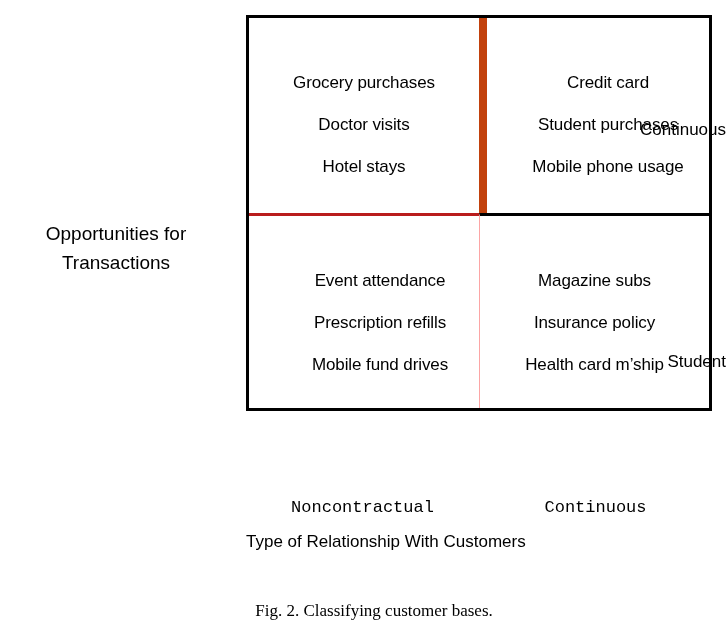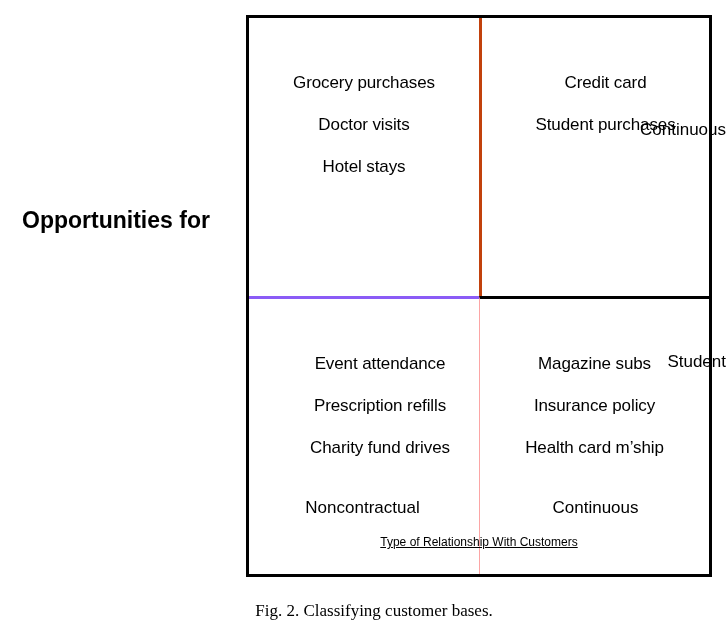--- a/index.html
+++ b/index.html
@@ -23,38 +23,38 @@
     left: 0; top: 0;
     width: 726px; height: 642px;
   }
 
   
   .matrix {
     position: absolute;
     left: 246px;
     top: 15px;
     width: 466px;
-    height: 562px;
+    height: 396px;
     box-sizing: border-box;
     border: 3px solid #000000;
     display: grid;
     grid-template-columns: 1fr 1fr;
     grid-template-rows: 1fr 1fr;
   }
   .cell {
     position: relative;
     box-sizing: border-box;
     display: flex;
     flex-direction: column;
     align-items: center;
     justify-content: flex-start;
     padding-top: 44px;
   }
-  .cell-r0c1 { border-left: 3px solid #c2410c; padding-left: 20px; }
-  .cell-r1c0 { border-top: 3px solid #8b5cf6; padding-left: 32px; }
+  .cell-r0c1 { border-left: 8px solid #c2410c; padding-left: 20px; }
+  .cell-r1c0 { border-top: 3px solid #b91c1c; padding-left: 32px; }
   .cell-r1c1 { border-top: 3px solid #000000; border-left: 1px solid #fca5a5; }
 
   .cell-item {
     font-size: 17px;
     line-height: 42px;
     white-space: nowrap;
     text-align: center;
     letter-spacing: -0.1px;
   }
 
@@ -67,52 +67,51 @@
     font-size: 17px;
     line-height: 20px;
     white-space: nowrap;
   }
   .y-tick-continuous { top: 120px; }
   .y-tick-discrete   { top: 352px; }
 
   .y-title {
     position: absolute;
     left: 0px;
-    top: 206px;
+    top: 219px;
     width: 232px;
     text-align: center;
-    font-size: 23px;
+    font-size: 19px;
     line-height: 29px;
     white-space: nowrap;
-    font-weight: bold;
   }
 
   
   .x-tick {
     position: absolute;
     top: 497px;
     width: 233px;
     text-align: center;
     font-size: 17px;
     line-height: 22px;
     white-space: nowrap;
+    font-family: Liberation Mono, monospace;
   }
   .x-tick-noncontractual { left: 246px; }
   .x-tick-contractual    { left: 479px; }
 
   .x-title {
     position: absolute;
     left: 246px;
     top: 529px;
     width: 466px;
-    text-align: center;
-    font-size: 12px;
+    text-align: left;
+    font-size: 17px;
     line-height: 26px;
     white-space: nowrap;
-    text-decoration: underline;
   }
 
   
   .caption {
     position: absolute;
     left: 11px;
     top: 600px;
     width: 726px;
     text-align: center;
     font-family: "Liberation Serif", serif;
@@ -124,39 +123,41 @@
 </head>
 <body>
 
 <div id="figure">
 
   <div class="y-tick y-tick-continuous">Continuous</div>
   <div class="y-tick y-tick-discrete">Student</div>
 
   <div class="y-title">
     <div>Opportunities for</div>
+    <div>Transactions</div>
   </div>
 
   <div class="matrix">
 
     <div class="cell cell-r0c0">
       <div class="cell-item">Grocery purchases</div>
       <div class="cell-item">Doctor visits</div>
       <div class="cell-item">Hotel stays</div>
     </div>
 
     <div class="cell cell-r0c1">
       <div class="cell-item">Credit card</div>
       <div class="cell-item">Student purchases</div>
+      <div class="cell-item">Mobile phone usage</div>
     </div>
 
     <div class="cell cell-r1c0">
       <div class="cell-item">Event attendance</div>
       <div class="cell-item">Prescription refills</div>
-      <div class="cell-item">Charity fund drives</div>
+      <div class="cell-item">Mobile fund drives</div>
     </div>
 
     <div class="cell cell-r1c1">
       <div class="cell-item">Magazine subs</div>
       <div class="cell-item">Insurance policy</div>
       <div class="cell-item">Health card m’ship</div>
     </div>
 
   </div>
 

